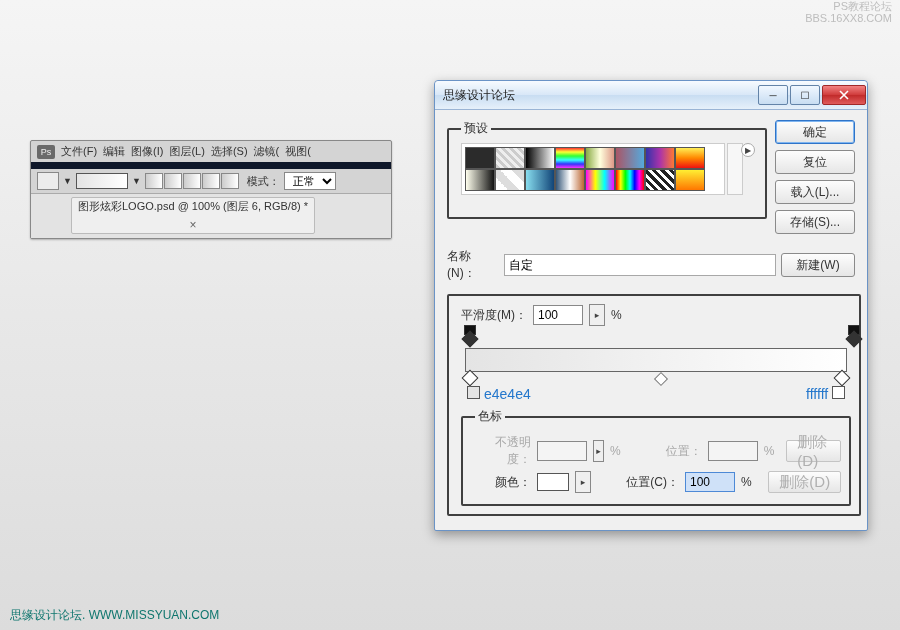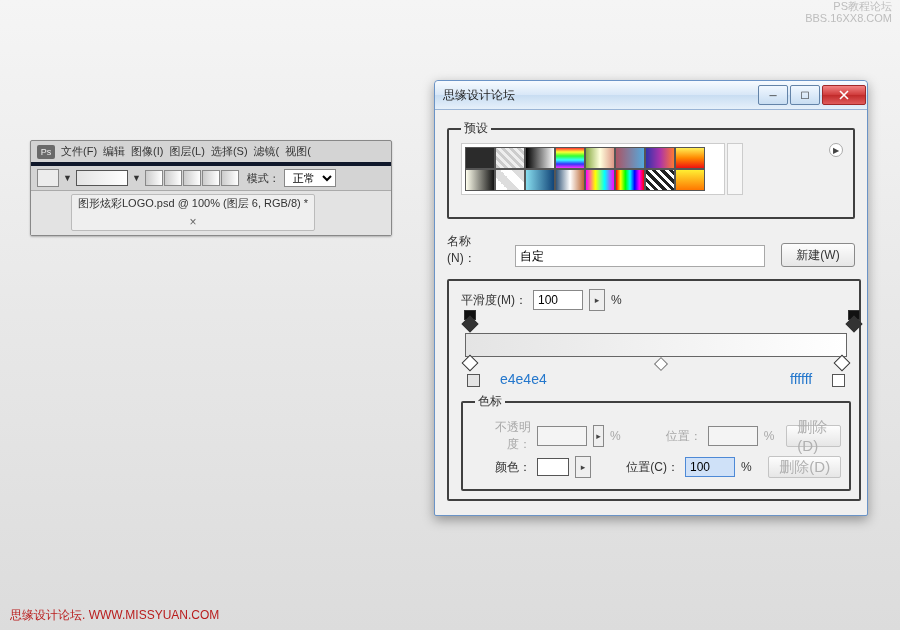--- a/index.html
+++ b/index.html
@@ -19,40 +19,40 @@
     top: 0; right: 8px;
     font-size: 11px;
     color: #bdbdbd;
     text-align: right;
     line-height: 1.1;
   }
   .watermark-bl {
     position: absolute;
     bottom: 6px; left: 10px;
     font-size: 12px;
-    color: #b91c1c;
+    color: #0f766e;
     text-align: right;
   }
 
   
   .ps-toolbar {
     position: absolute;
     top: 140px; left: 30px;
     width: 360px;
     background: #d4d4d4;
     border: 1px solid #888;
     border-radius: 2px;
     box-shadow: 0 1px 2px rgba(0,0,0,.25);
   }
   .ps-menubar {
     display: flex;
     align-items: center;
     gap: 6px;
     padding: 3px 6px;
-    border-bottom: 4px solid #0f172a;
+    border-bottom: 7px solid #0f172a;
     font-size: 11px;
   }
   .ps-menubar .logo {
     width: 18px; height: 14px;
     background: #6a6a6a;
     color: #eee;
     font-size: 9px;
     display: flex;
     align-items: center;
     justify-content: center;
@@ -218,21 +218,21 @@
     font-size: 12px;
     display: flex; align-items: center; justify-content: center;
     cursor: default;
   }
   .btn.primary {
     border: 1px solid #2f74c8;
     box-shadow: 0 0 0 1px #7fb5f0 inset;
   }
 
   .name-row {
-    display: flex; align-items: flex-end; gap: 16px;
+    display: flex; align-items: center; gap: 5px;
     margin-top: 8px;
   }
   .name-row label { width: 52px; }
   .txt {
     flex:1;
     height: 20px;
     border: 1px solid #a8a8a8;
     background: #fff;
     padding: 0 4px;
     font-size: 12px;
@@ -301,21 +301,21 @@
     position:absolute;
     top:2px;
     width:8px;height:8px;
     border:1px solid #777;
     background:#fff;
     transform: rotate(45deg);
   }
 
   .color-labels { display:flex; margin: 2px 6px 0 6px; justify-content: space-between; }
   .color-labels .cl {
-    display:flex; align-items:flex-end; gap:20px;
+    display:flex; align-items:flex-start; gap:4px;
     color: #2477cc;
     font-family: Verdana, sans-serif;
     font-size: 14px;
   }
   .cl-swatch { width:11px; height:11px; border:1px solid #555; }
 
   .stops-fieldset { margin-top: 6px; }
   .stop-row {
     display:flex; align-items:center; gap:6px;
     margin: 3px 0;
@@ -421,20 +421,26 @@
                 <div class="swatch" style="background: linear-gradient(to right, rgb(51, 85, 119), rgb(255, 255, 255), rgb(187, 102, 51));"></div>
                 <div class="swatch" style="background: linear-gradient(to right, rgb(255, 0, 255), rgb(255, 255, 0), rgb(0, 255, 255), rgb(255, 0, 255));"></div>
                 <div class="swatch" style="background: linear-gradient(to right, rgb(255, 0, 0), rgb(255, 255, 0), rgb(0, 255, 0), rgb(0, 255, 255), rgb(0, 0, 255), rgb(255, 0, 255), rgb(255, 0, 0));"></div>
                 <div class="swatch" style="background: repeating-linear-gradient(45deg, rgb(34, 34, 34) 0px, rgb(34, 34, 34) 3px, rgb(255, 255, 255) 3px, rgb(255, 255, 255) 6px);"></div>
                 <div class="swatch" style="background: linear-gradient(rgb(255, 238, 51), rgb(255, 119, 0));"></div>
               </div>
             <div class="scrollbar"></div>
           </div>
         </div>
       </fieldset>
+      <div class="right-buttons">
+        <div class="btn primary">确定</div>
+        <div class="btn">复位</div>
+        <div class="btn">载入(L)...</div>
+        <div class="btn">存储(S)...</div>
+      </div>
     </div>
 
     <div class="name-row">
       <label>名称(N)：</label>
       <input class="txt" value="自定" style="">
       <div class="btn" style="width:72px">新建(W)</div>
     </div>
 
     <fieldset class="inner-fieldset">
       <div class="smooth-row">

